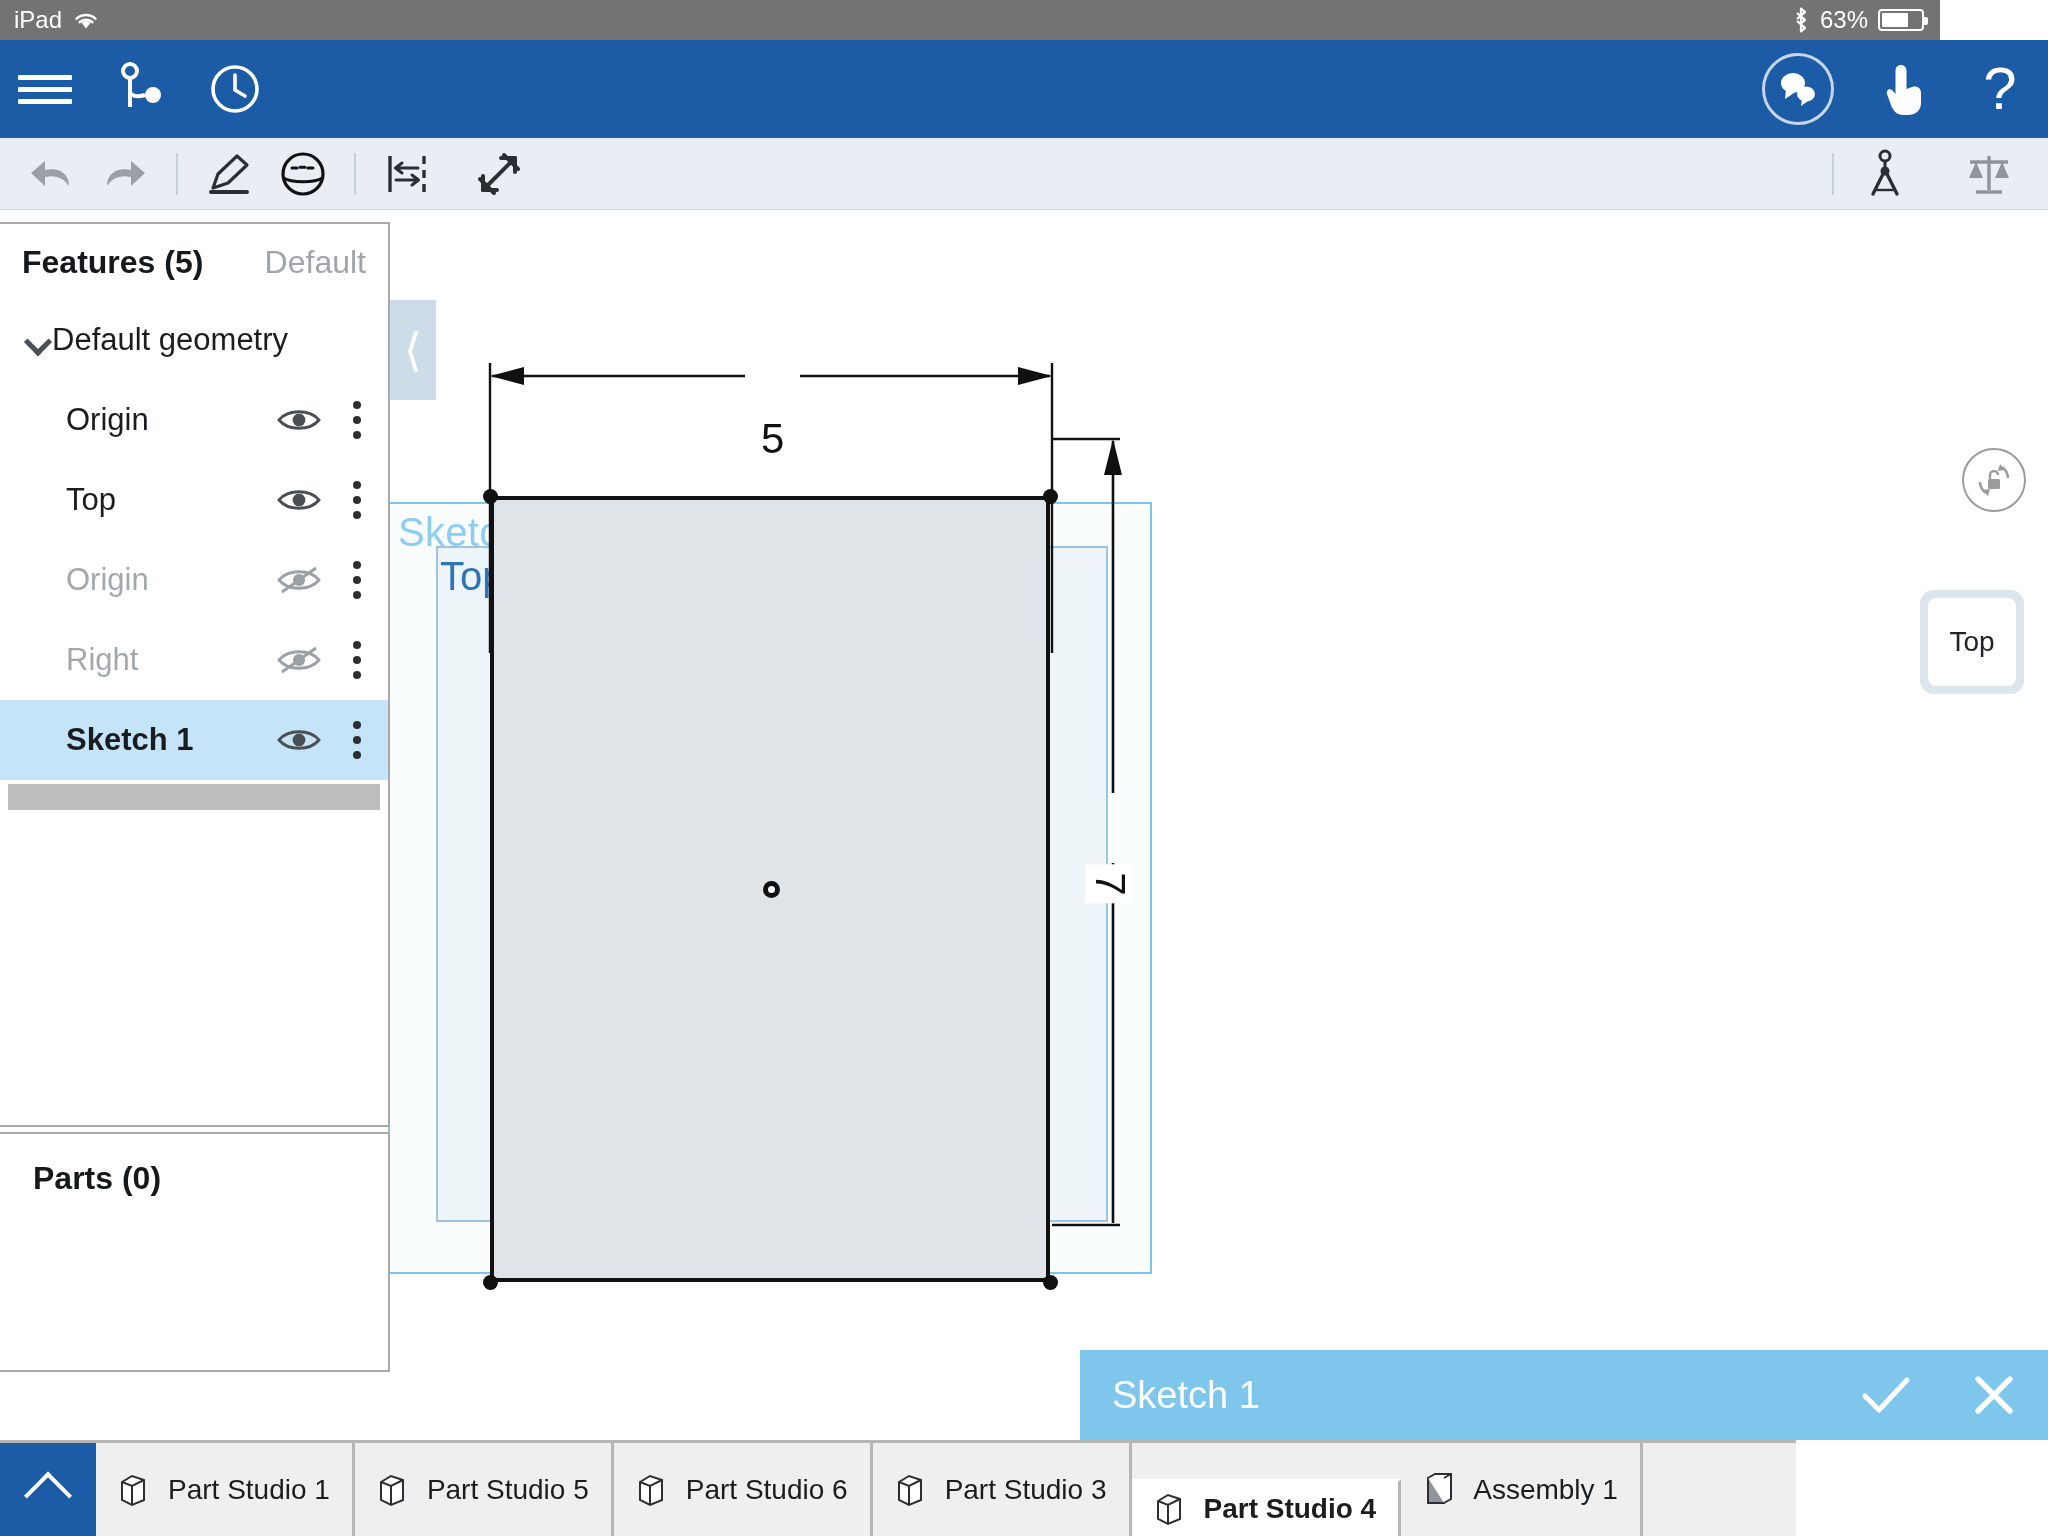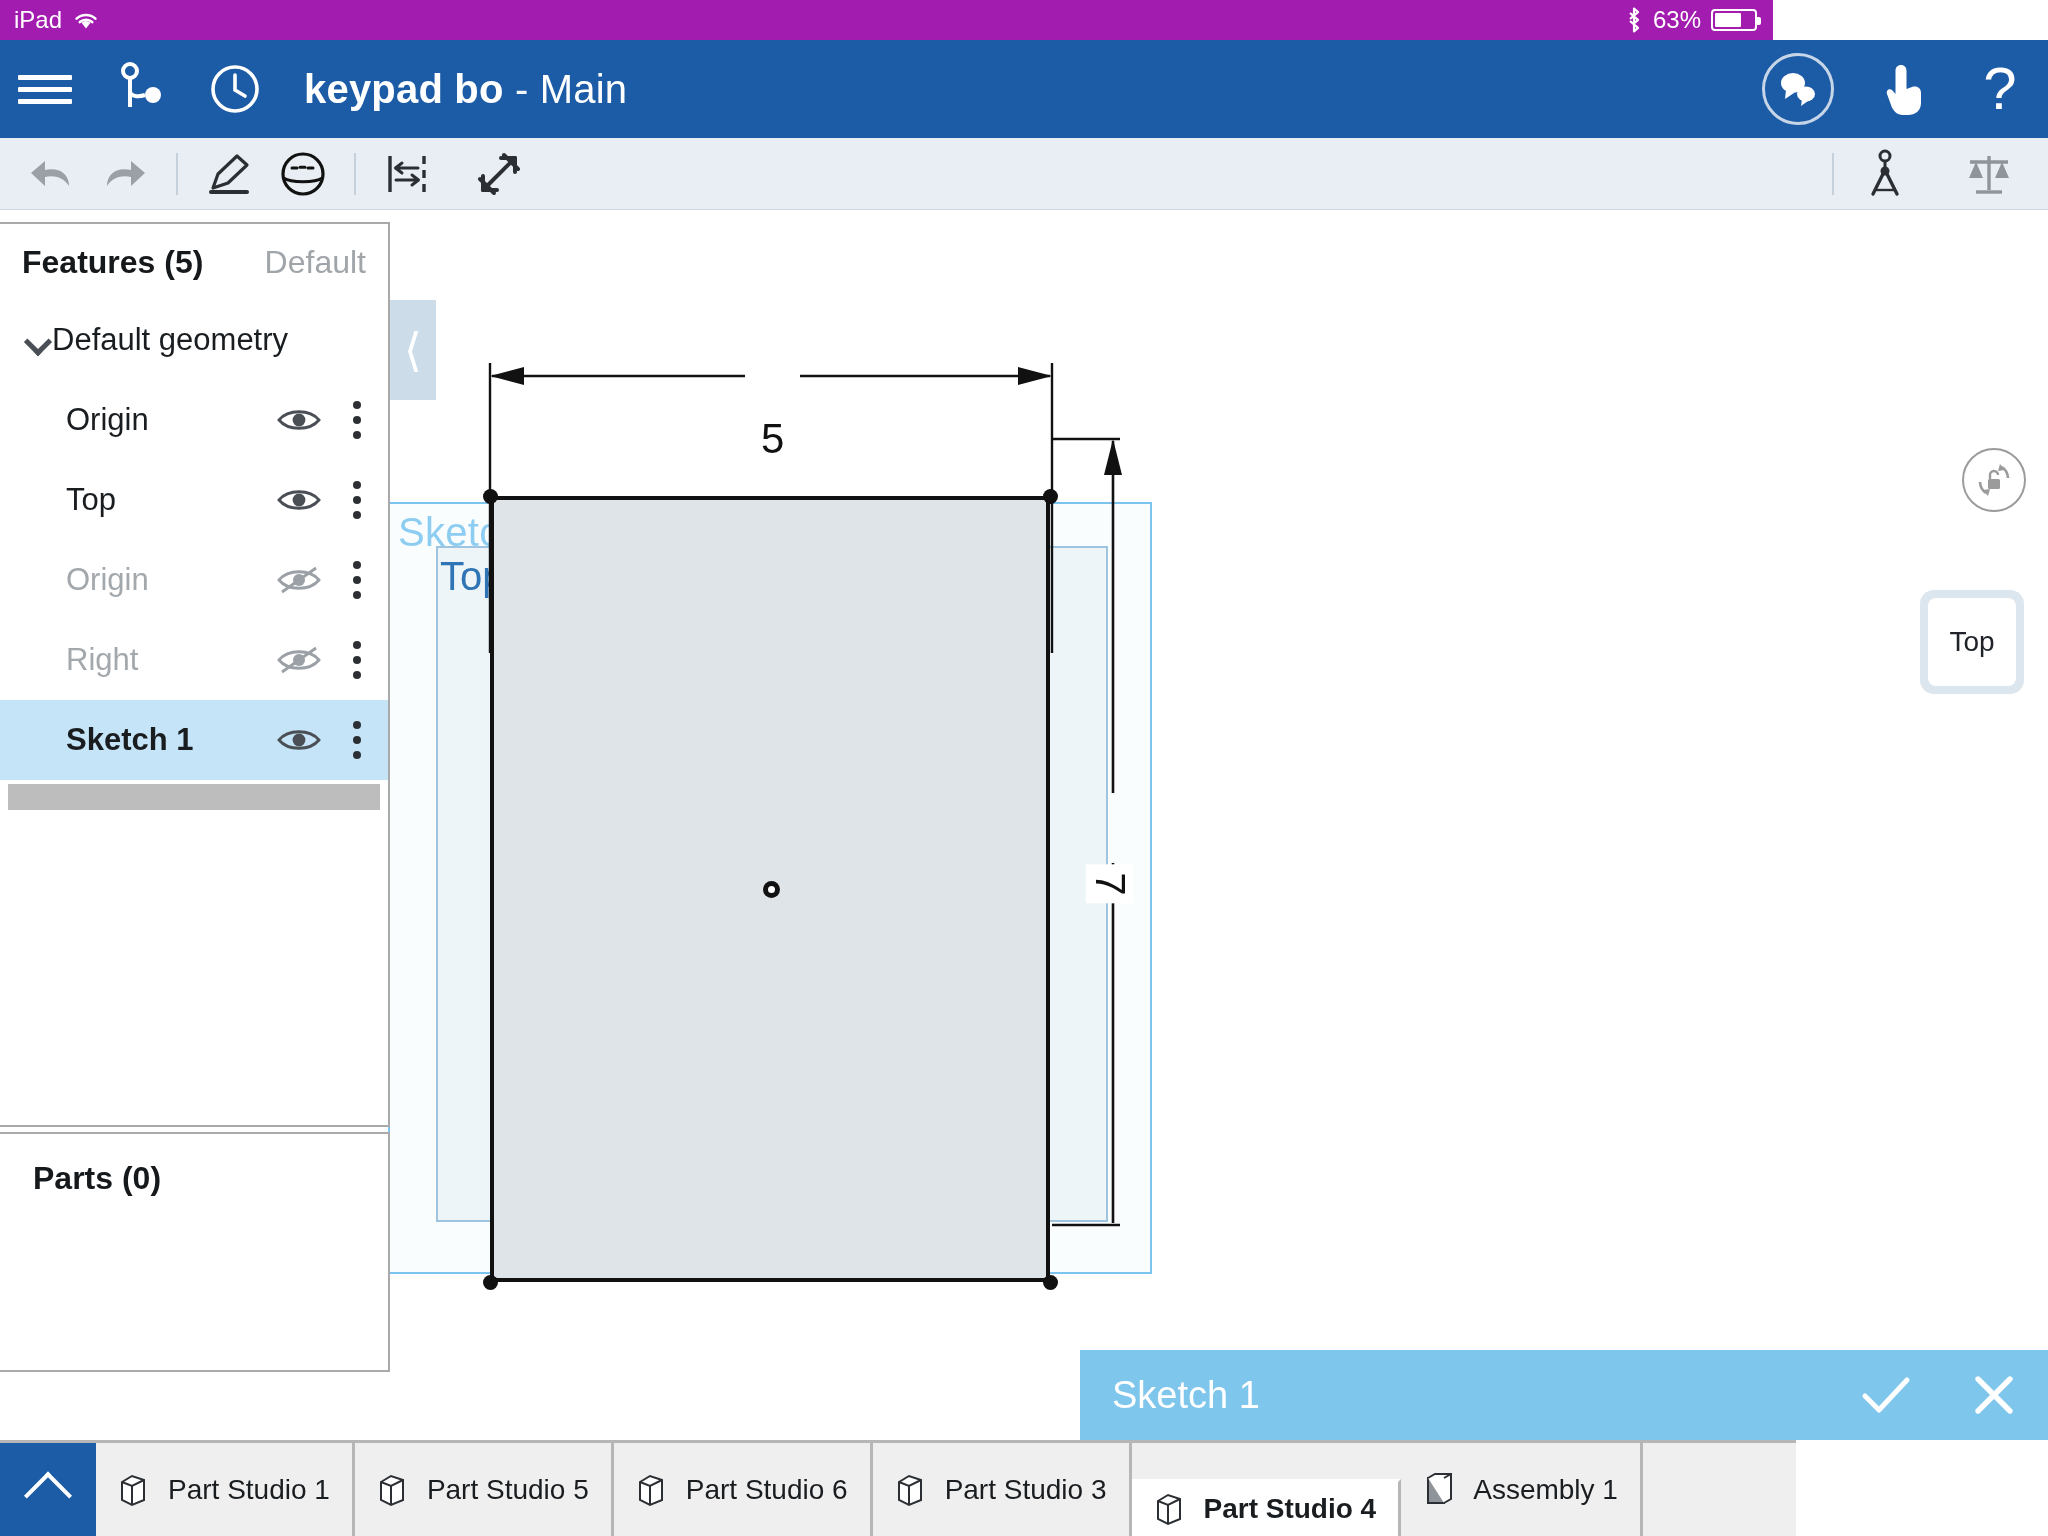--- a/index.html
+++ b/index.html
@@ -6,22 +6,22 @@
   html, body {
     width: 2048px; height: 1536px;
     font-family: "Liberation Sans", sans-serif;
     overflow: hidden;
     background: #ffffff;
   }
   #app { position: relative; width: 2048px; height: 1536px; }
 
   
   .ios-status {
-    position: absolute; left: 0; top: 0; width: 1773px; height: 40px;
-    background: #a21caf; color: #ffffff;
+    position: absolute; left: 0; top: 0; width: 1940px; height: 40px;
+    background: #737373; color: #ffffff;
     display: flex; align-items: center;
     font-size: 24px;
   }
   .ios-left { position: absolute; left: 14px; display: flex; align-items: center; gap: 10px; }
   .ios-center { position: absolute; left: 8px; width: 2048px; text-align: right; font-size: 31px; }
   .ios-right { position: absolute; right: 16px; display: flex; align-items: center; gap: 10px; }
   .batt {
     width: 46px; height: 22px; border: 2px solid #fff; border-radius: 4px;
     position: relative; display: inline-block;
   }
@@ -249,23 +249,20 @@
         <path d="M15 18 L15 46" stroke="#fff" stroke-width="4" fill="none"></path>
         <path d="M15 30 C15 36 24 36 30 34" stroke="#fff" stroke-width="4" fill="none"></path>
       </svg>
     </div>
     <div class="hdr-icon clock-ico">
       <svg width="54" height="54" viewBox="0 0 54 54">
         <circle cx="27" cy="27" r="22" stroke="#fff" stroke-width="3.6" fill="none"></circle>
         <path d="M27 13 L27 28 L37 34" stroke="#fff" stroke-width="3.6" fill="none" stroke-linecap="round"></path>
       </svg>
     </div>
-    <div class="doc-title">
-      <b>keypad bo</b><span class="sep"> - </span><span>Main</span>
-    </div>
     <div class="hdr-right">
       <div class="chat-circle">
         <svg width="42" height="40" viewBox="0 0 42 40">
           <ellipse cx="16" cy="14" rx="12" ry="10" fill="#fff"></ellipse>
           <path d="M9 21 L8 30 L17 24 Z" fill="#fff"></path>
           <ellipse cx="29" cy="25" rx="9" ry="7.5" fill="#fff"></ellipse>
           <path d="M25 30 L24 37 L31 32 Z" fill="#fff"></path>
         </svg>
       </div>
       <div class="hdr-icon" style="width:50px;height:60px;">

